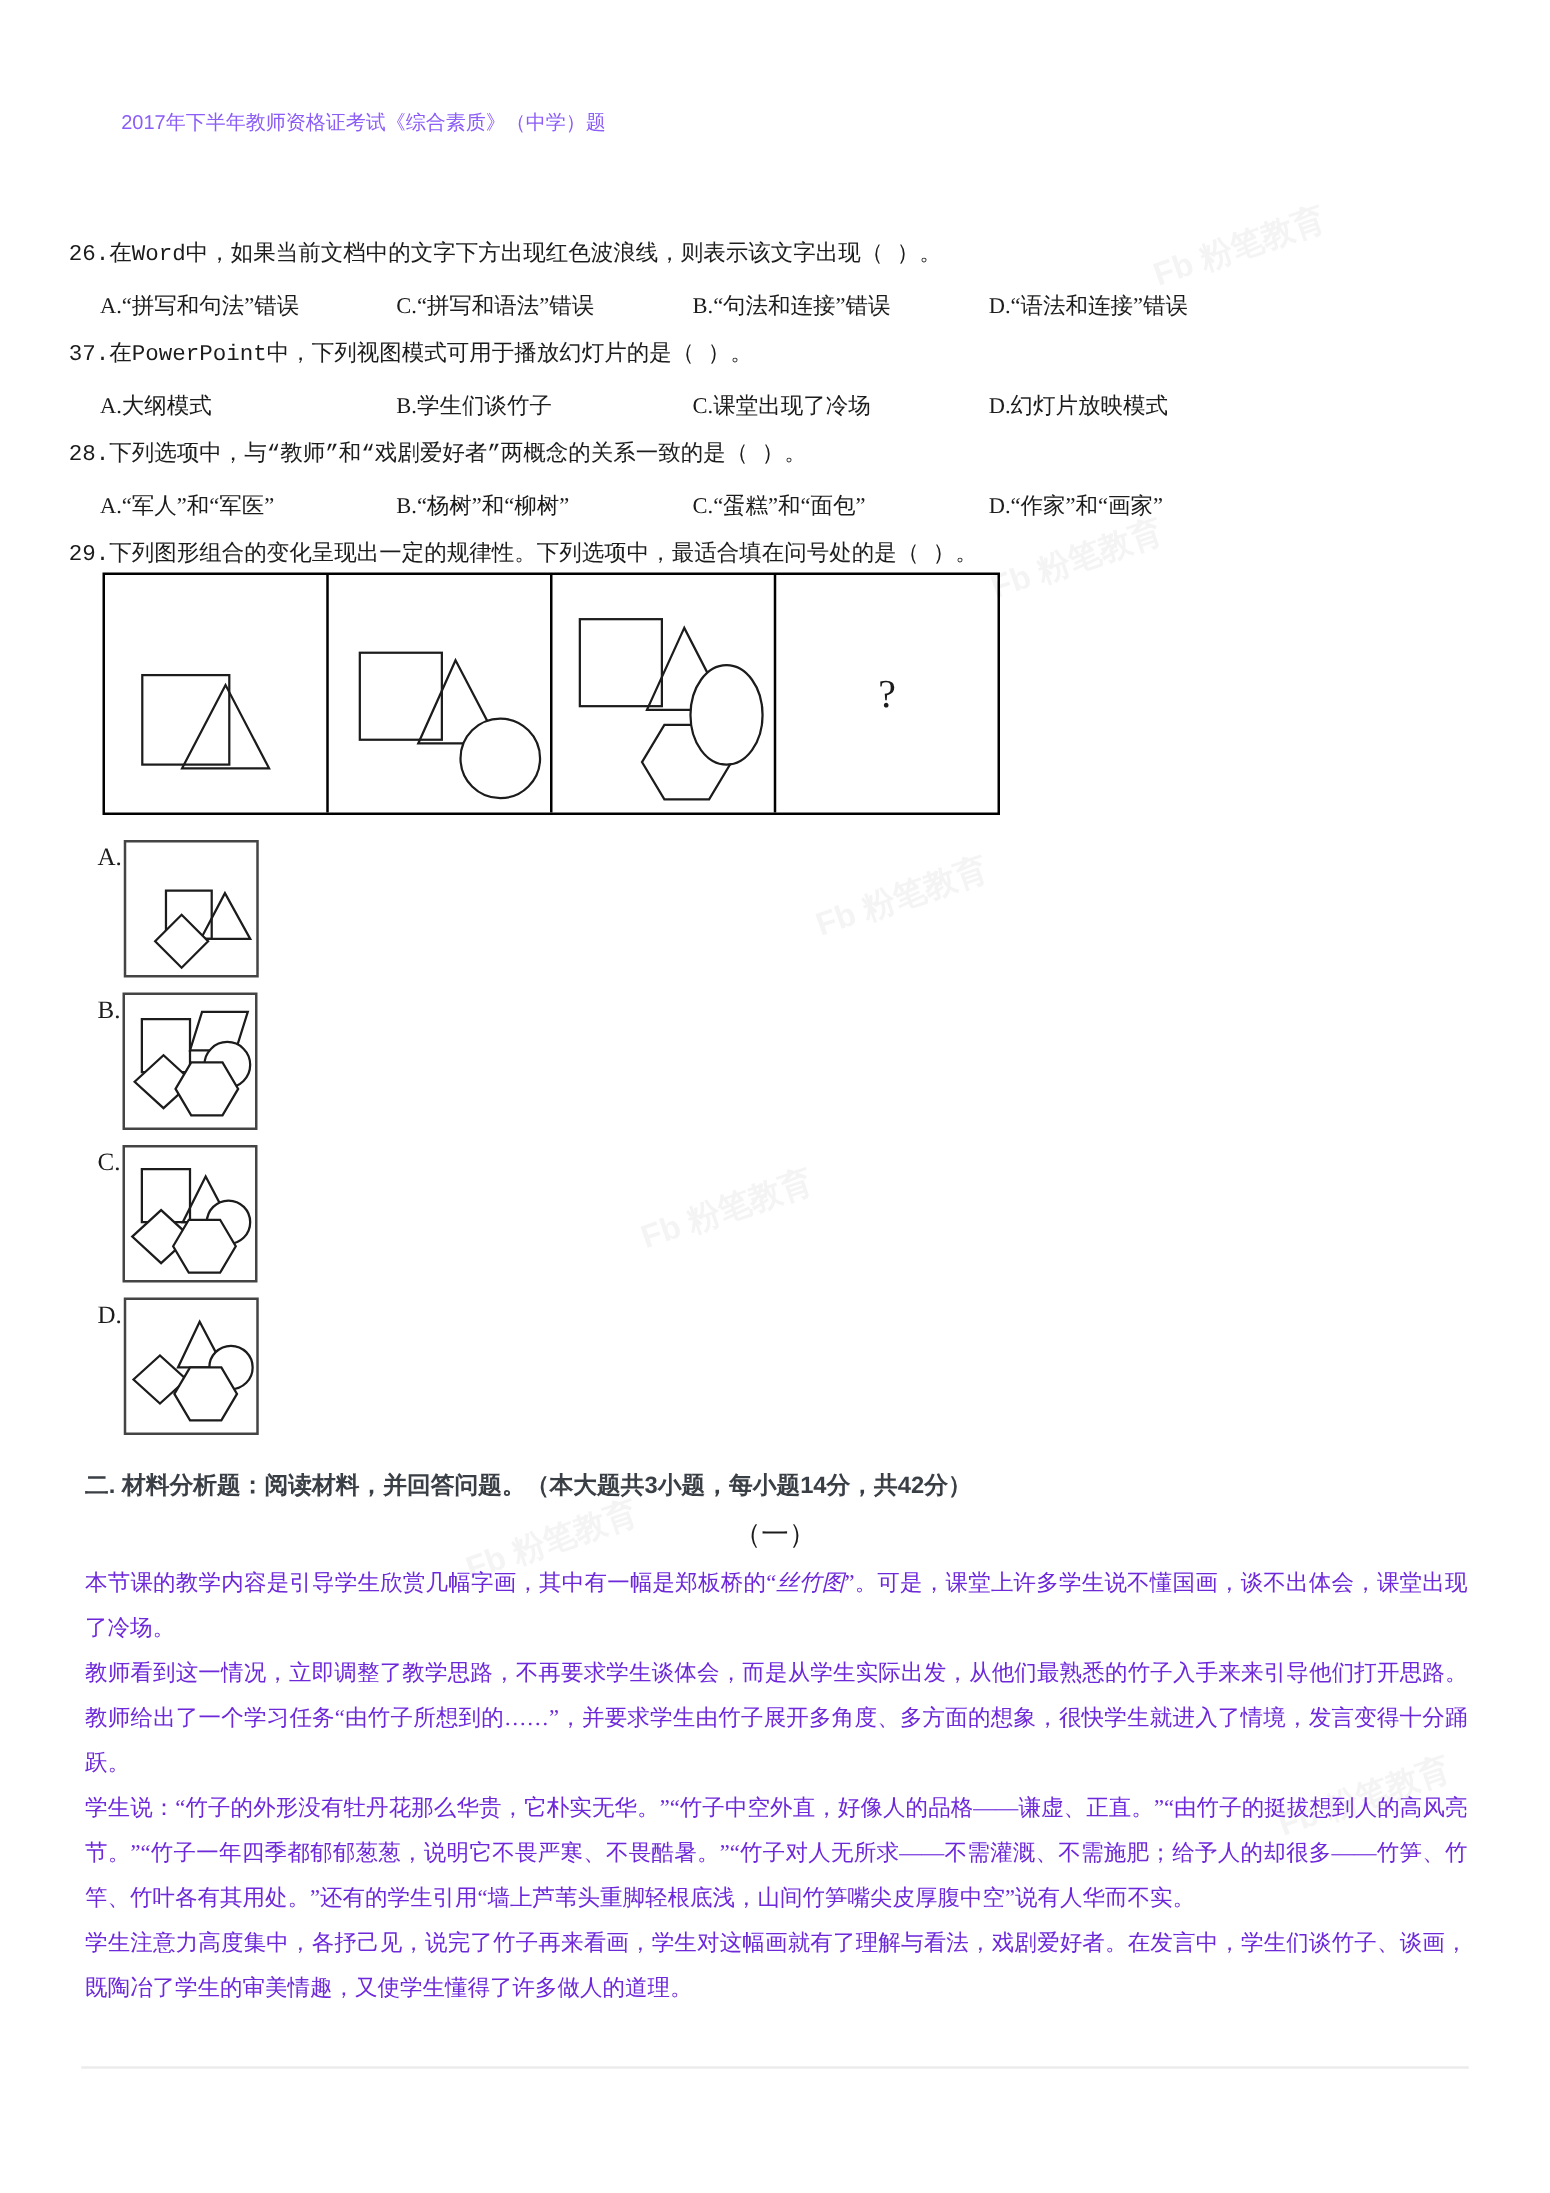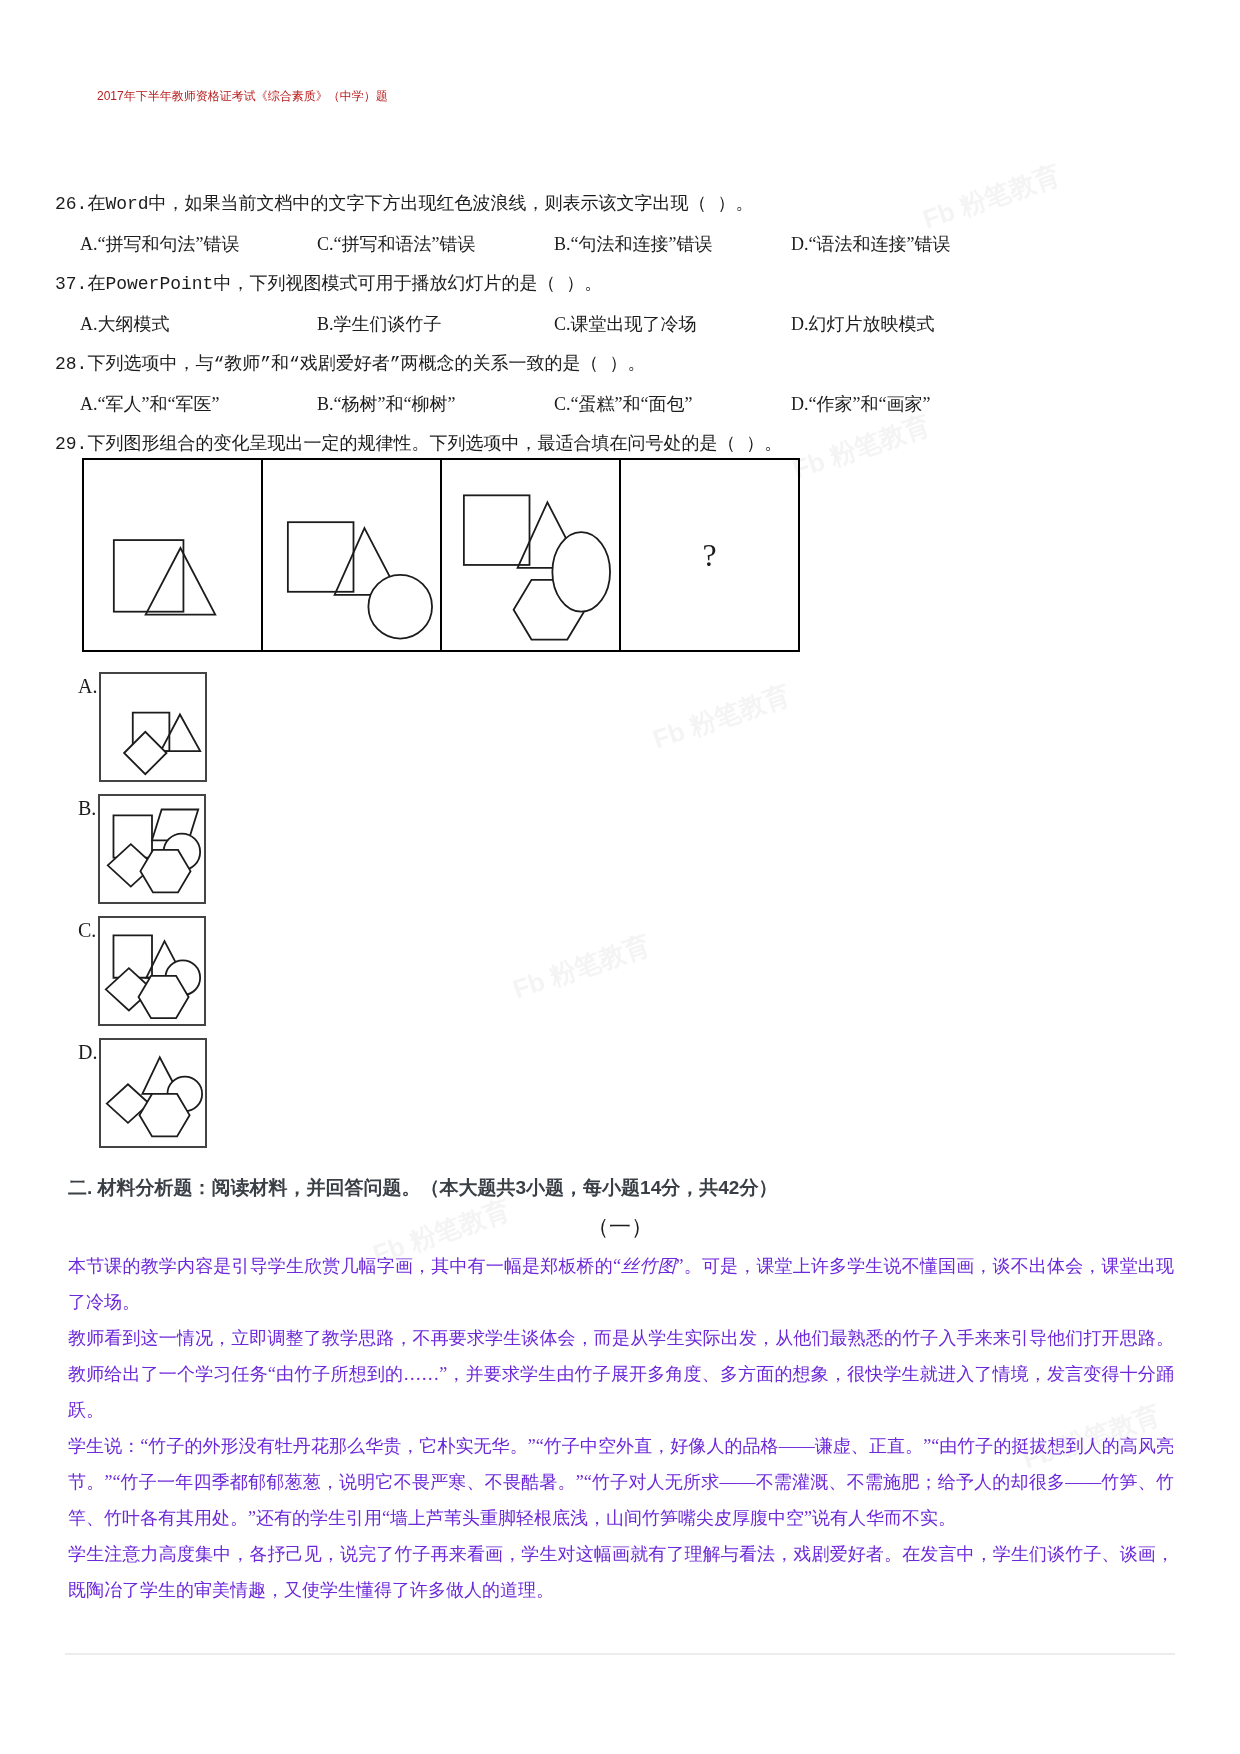--- a/index.html
+++ b/index.html
@@ -19,22 +19,22 @@
     font-weight:bold;
     font-size:26px;
     color:rgba(120,120,120,0.08);
     transform:rotate(-19deg);
     white-space:nowrap;
     pointer-events:none;
   }
   .doc-title {
     position:absolute; left:97px; top:88px;
     font-family:"Liberation Sans","DejaVu Sans",sans-serif;
-    font-size:12px; font-weight:normal;
-    color:#b91c1c;
+    font-size:16px; font-weight:normal;
+    color:#8b5cf6;
   }
   .qa {
     position:absolute; left:55px; top:184px; width:1150px;
     font-size:18px; line-height:40px;
   }
   .stem { font-weight:normal;font-family:Liberation Mono, monospace; }
   .opts { display:flex; padding-left:25px;align-items:flex-end; }
   .opt { flex:none; width:237px; white-space:nowrap; }
   .opt:last-child { width:auto; }
   

